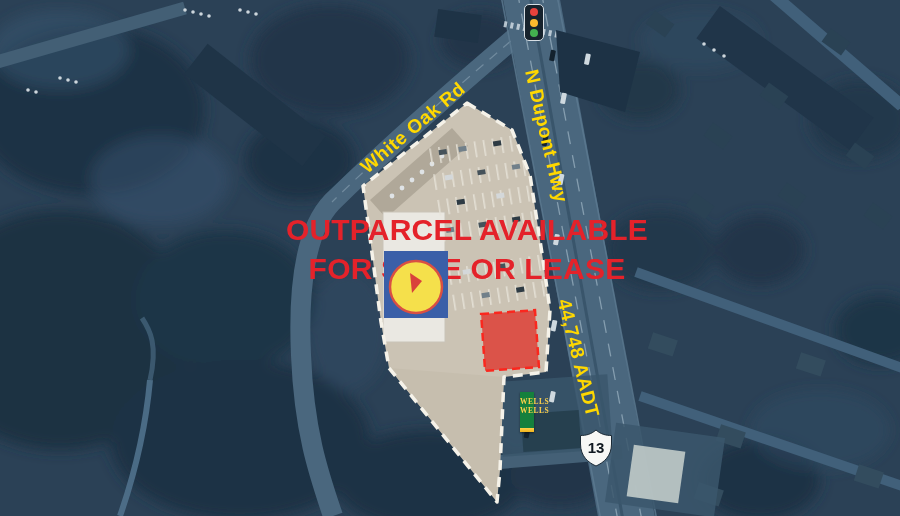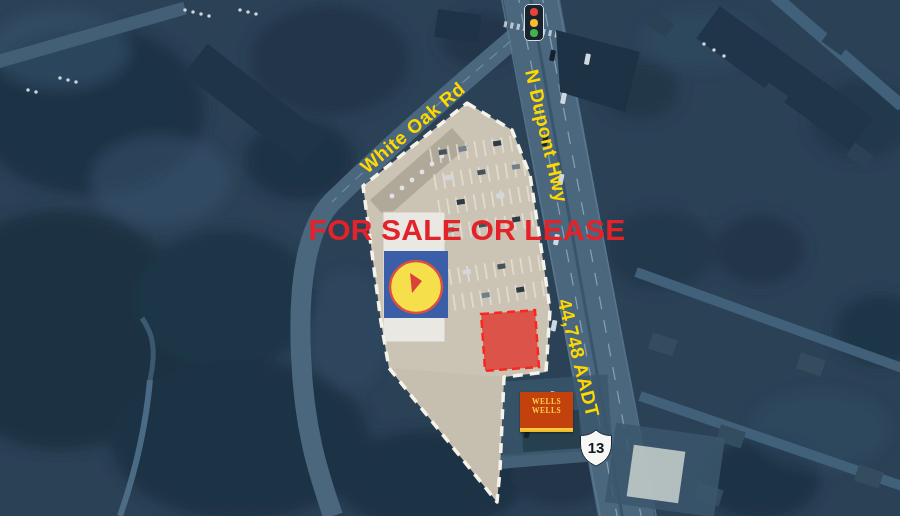--- a/index.html
+++ b/index.html
@@ -28,22 +28,22 @@
     position:absolute;left:524px;top:4px;width:18px;height:35px;
     background:#17232d;border:1.5px solid #d7dfe5;border-radius:5px;
     display:flex;flex-direction:column;align-items:center;justify-content:space-evenly;
   }
   .traffic-light span{width:8px;height:8px;border-radius:50%;display:block;}
   .tl-red{background:#e8423c;} .tl-amber{background:#fdb92e;} .tl-green{background:#43b14f;}
   
   .shield{position:absolute;left:579px;top:429px;}
   
   .wf-sign{
-    position:absolute;left:520px;top:392px;width:53px;height:40px;
-    background:#c2410c;box-shadow:0 1px 2px rgba(0,0,0,.45);
+    position:absolute;left:520px;top:392px;width:14px;height:40px;
+    background:#15803d;box-shadow:0 1px 2px rgba(0,0,0,.45);
   }
   .wf-text{
     position:absolute;top:6px;left:0;right:0;text-align:center;
     font-family:"Liberation Serif", serif;font-weight:bold;font-size:7.5px;
     line-height:8.5px;letter-spacing:.5px;color:#ffd24a;
   }
   .wf-text span{display:block;}
   .wf-stripe{position:absolute;left:0;right:0;bottom:0;height:4.5px;
     background:linear-gradient(#ffd24a,#f0b31d);}
   
@@ -237,20 +237,21 @@
     <span class="tl-red"></span>
     <span class="tl-amber"></span>
     <span class="tl-green"></span>
   </div>
 
   <div class="road-label lbl-whiteoak">White Oak Rd</div>
   <div class="road-label lbl-dupont">N Dupont Hwy</div>
   <div class="road-label lbl-aadt">44,748 AADT</div>
 
   <div class="headline">
+    <div>OUTPARCEL AVAILABLE</div>
     <div>FOR SALE OR LEASE</div>
   </div>
 
   <svg class="lidl-logo" width="64" height="67" viewBox="0 0 64 67">
     <rect x="0" y="0" width="64" height="67" fill="#3a5fa8"></rect>
     <circle cx="32" cy="36" r="26" fill="#f5e04b" stroke="#d94f43" stroke-width="2.5"></circle>
     <polygon points="26,22 38,30 28,42" fill="#d9413b"></polygon>
   </svg>
 
   <div class="wf-sign">

